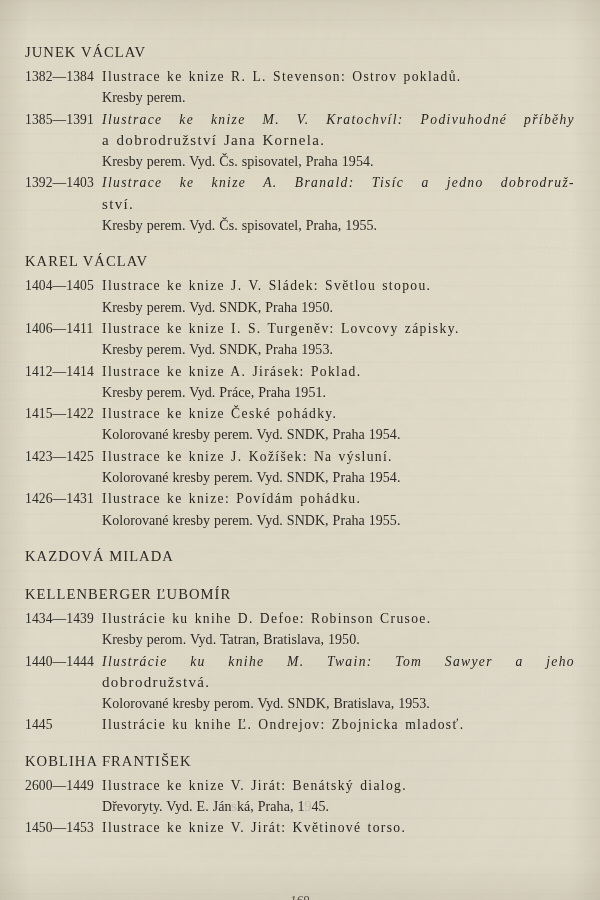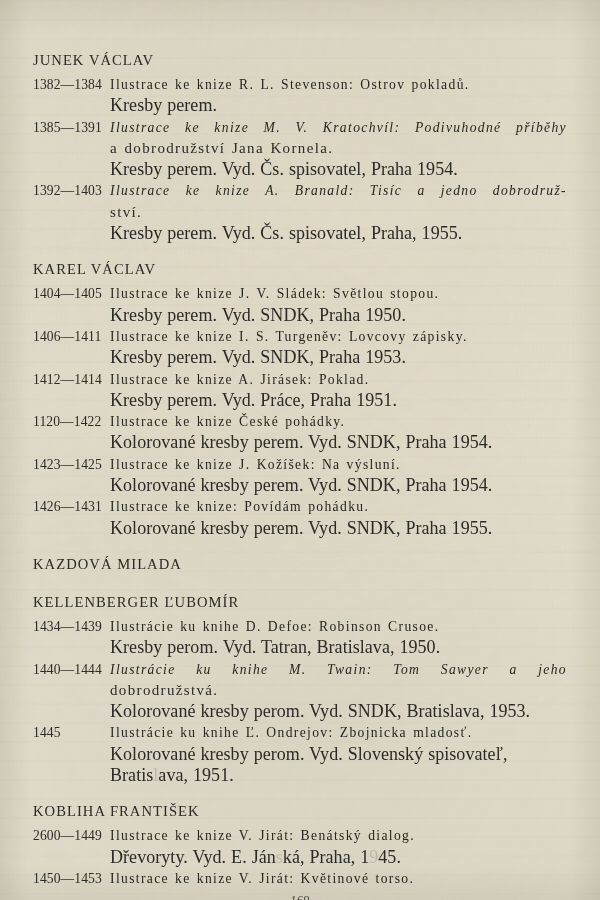--- a/index.html
+++ b/index.html
@@ -65,21 +65,21 @@
   }
 
   .text-layer {
     position: absolute;
     inset: 0;
     padding: 40px 25px 0 25px;
     box-sizing: border-box;
   }
 
   
-  .section { margin: 8px; }
+  .section { margin: 0; }
   .section + .section { margin-top: 13px; }
 
   .author {
     font-size: 14.6px;
     letter-spacing: 1.05px;
     line-height: 25px;
     margin: 0 0 1px 0;
     white-space: nowrap;
     color: #2a2924;
   }
@@ -113,21 +113,21 @@
   }
   .cont {
     margin-left: 77px;
     font-size: 15px;
     letter-spacing: 1.35px;
     word-spacing: 1.4px;
     line-height: 21.3px;
   }
   .note {
     margin-left: 77px;
-    font-size: 18px;
+    font-size: 14px;
     letter-spacing: .05px;
     word-spacing: .4px;
     line-height: 21.3px;
     color: #2b2a26;
   }
 
   
   .faded { color: rgba(43,42,38,.17); }
 
   .folio {
@@ -195,21 +195,21 @@
           </div>
           <div class="entry">
             <div class="entry-main">
               <span class="num">1412—1414</span>
               <span class="title">Ilustrace ke knize A. Jirásek: Poklad.</span>
             </div>
             <div class="note">Kresby perem. Vyd. Práce, Praha 1951.</div>
           </div>
           <div class="entry">
             <div class="entry-main">
-              <span class="num">1120—1422</span>
+              <span class="num">1415—1422</span>
               <span class="title">Ilustrace ke knize České pohádky.</span>
             </div>
             <div class="note">Kolorované kresby perem. Vyd. SNDK, Praha 1954.</div>
           </div>
           <div class="entry">
             <div class="entry-main">
               <span class="num">1423—1425</span>
               <span class="title">Ilustrace ke knize J. Kožíšek: Na výsluní.</span>
             </div>
             <div class="note">Kolorované kresby perem. Vyd. SNDK, Praha 1954.</div>
@@ -240,21 +240,20 @@
               <span class="title justify">Ilustrácie ku knihe M. Twain: Tom Sawyer a jeho</span>
             </div>
             <div class="cont">dobrodružstvá.</div>
             <div class="note">Kolorované kresby perom. Vyd. SNDK, Bratislava, 1953.</div>
           </div>
           <div class="entry">
             <div class="entry-main">
               <span class="num">1445</span>
               <span class="title">Ilustrácie ku knihe Ľ. Ondrejov: Zbojnicka mladosť.</span>
             </div>
-            <div class="note"><span>Kolorované kresby perom. Vyd. Slovenský spisovateľ, Bratis</span><span class="faded">l</span><span>ava, 1951.</span></div>
           </div>
         </div>
         <div class="section">
           <div class="author">KOBLIHA FRANTIŠEK</div>
           <div class="entry">
             <div class="entry-main">
               <span class="num">2600—1449</span>
               <span class="title">Ilustrace ke knize V. Jirát: Benátský dialog.</span>
             </div>
             <div class="note"><span>Dřevoryty. Vyd. E. Ján</span><span class="faded">s</span><span>ká, Praha, 1</span><span class="faded">9</span><span>45.</span></div>

